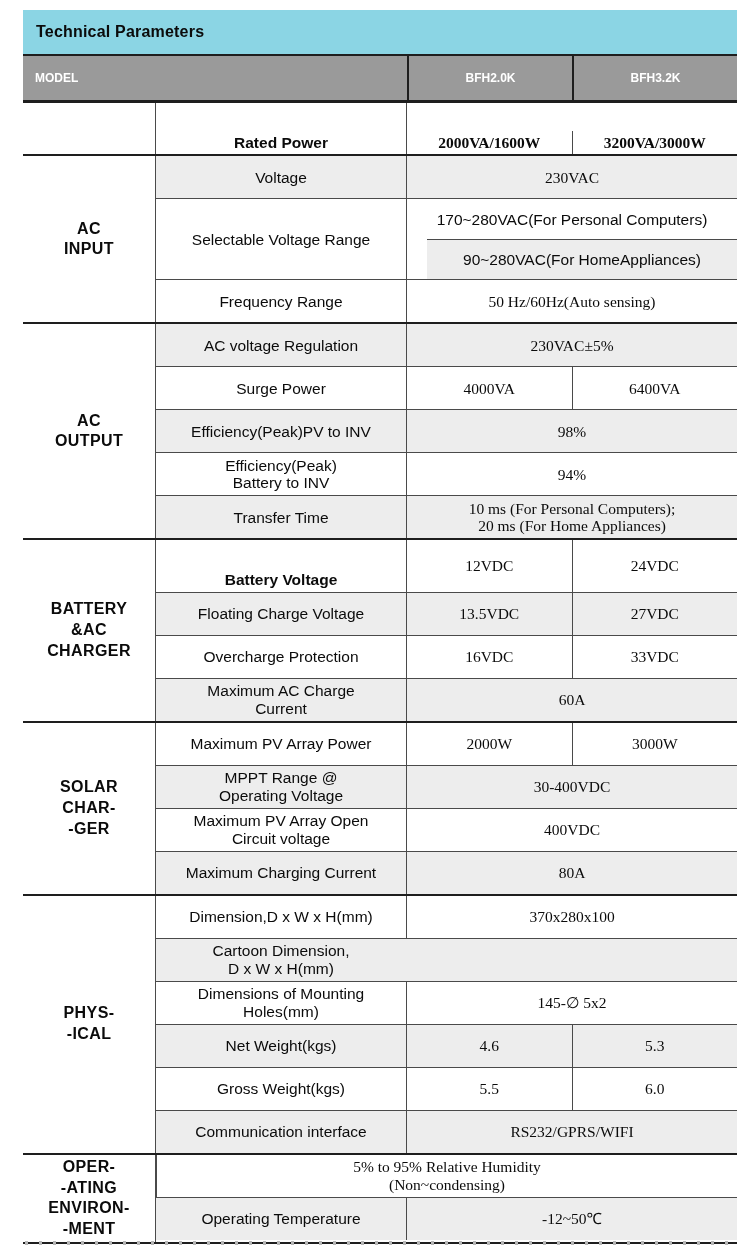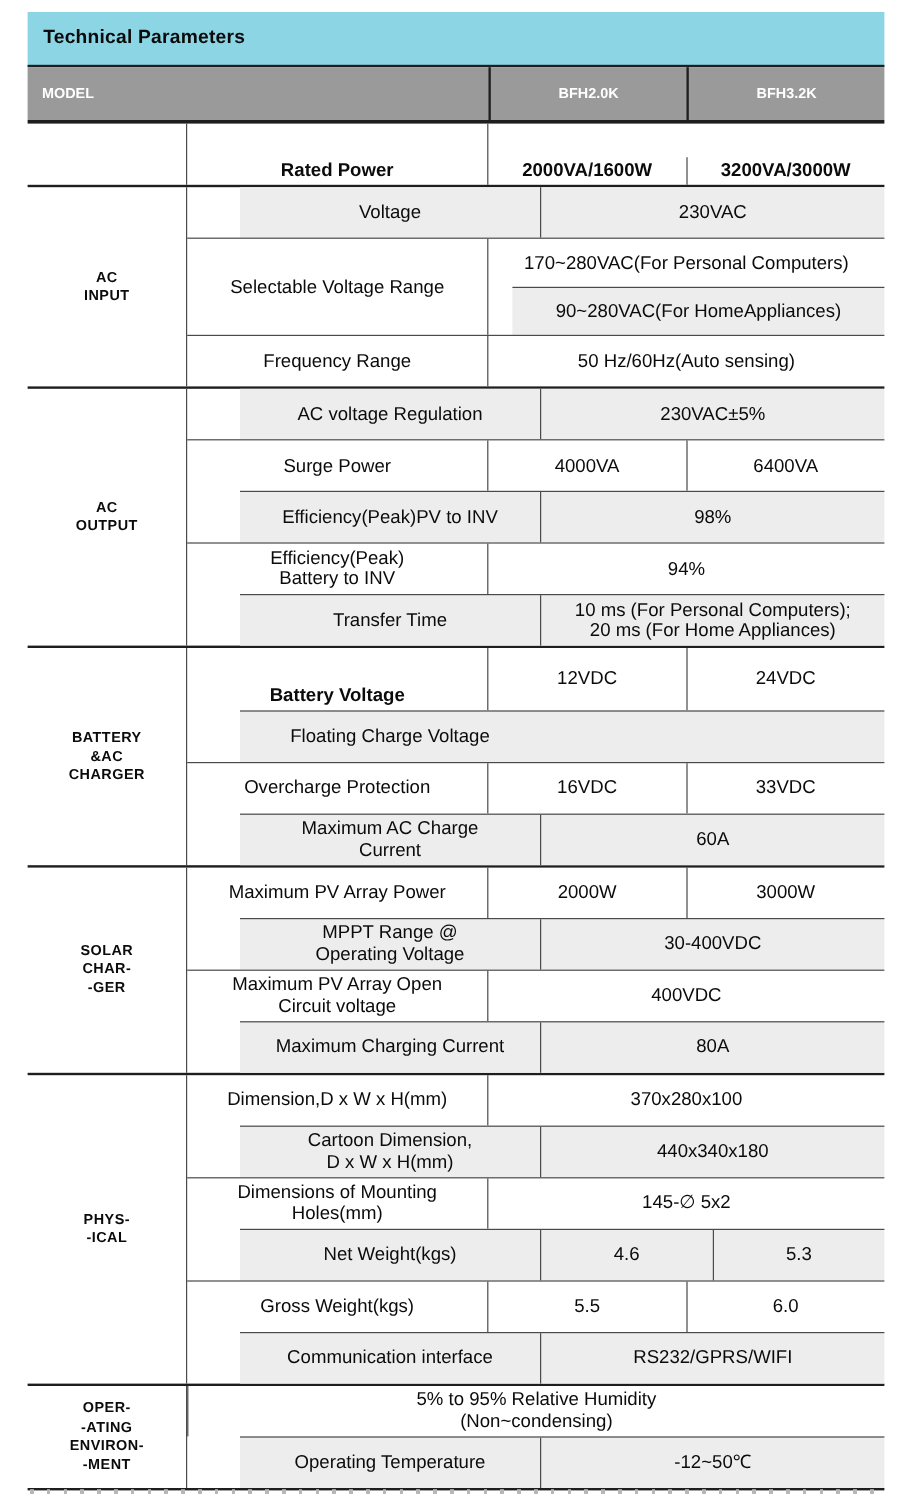--- a/index.html
+++ b/index.html
@@ -16,29 +16,29 @@
   .header-row{display:flex;height:44px;border-bottom:3px solid var(--thick);}
   .header-row>div{background:var(--hdrgray);color:#fff;font-weight:bold;font-size:12px;
                   display:flex;align-items:center;box-sizing:border-box;}
   .h-model{width:384px;padding-left:12px;}
   .h-col{width:165px;justify-content:center;border-left:2px solid var(--thick);flex:1;}
   .tbody{font-size:15.5px;border-bottom:2.5px solid var(--thick);}
   .section{display:flex;}
   .section + .section{border-top:2.5px solid var(--thick);}
   .sec-label{width:132px;min-width:132px;display:flex;align-items:center;justify-content:center;
              text-align:center;font-weight:bold;white-space:pre-line;line-height:1.3;
-             font-size:12px;letter-spacing:.4px;box-sizing:border-box;padding:2px;}
+             font-size:16px;letter-spacing:.4px;box-sizing:border-box;padding:2px;}
   .sec-rows{flex:1;border-left:1.5px solid var(--line);display:flex;flex-direction:column;}
   .row{display:flex;min-height:42px;}
   .row + .row{border-top:1px solid var(--line);}
-  .row.band{background:var(--band);margin-left:44px;}
+  .row.band{background:var(--band);}
   .p-label{width:250px;min-width:250px;display:flex;align-items:center;justify-content:center;
            text-align:center;white-space:pre-line;line-height:1.12;box-sizing:border-box;
            padding:3px 4px;}
-  .p-vals{flex:1;display:flex;border-left:1.5px solid var(--line);}
+  .p-vals{flex:1;display:flex;border-left:1.5px solid var(--line);font-family:Liberation Serif, serif;}
   .v{flex:1;display:flex;align-items:center;justify-content:center;text-align:center;
      white-space:pre-line;line-height:1.12;box-sizing:border-box;padding:3px 4px;}
   .p-vals .v + .v{border-left:1.5px solid var(--line);}
   .p-stack{flex:1;display:flex;flex-direction:column;border-left:1.5px solid var(--line);}
   .p-stack .v{min-height:40px;}
   .p-stack .v + .v{border-top:1px solid var(--line);margin-left:20px;}
   .v.band{background:var(--band);}
   .b{font-weight:bold;margin-top:28px;}
   .dotted{position:absolute;left:25px;top:1241px;width:714px;height:4px;
           background:repeating-linear-gradient(to right,#b7b7b7 0 3px,transparent 3px 14px);}
@@ -137,20 +137,24 @@
         <div class="sec-rows">
           <div class="row">
             <div class="p-label b">Battery Voltage</div>
             <div class="p-vals">
               <div class="v">12VDC</div>
               <div class="v">24VDC</div>
             </div>
           </div>
           <div class="row band">
             <div class="p-label">Floating Charge Voltage</div>
+            <div class="p-vals">
+              <div class="v">13.5VDC</div>
+              <div class="v">27VDC</div>
+            </div>
           </div>
           <div class="row">
             <div class="p-label">Overcharge Protection</div>
             <div class="p-vals">
               <div class="v">16VDC</div>
               <div class="v">33VDC</div>
             </div>
           </div>
           <div class="row band">
             <div class="p-label">Maximum AC Charge
@@ -201,23 +205,20 @@
         <div class="sec-rows">
           <div class="row">
             <div class="p-label">Dimension,D x W x H(mm)</div>
             <div class="p-vals">
               <div class="v">370x280x100</div>
             </div>
           </div>
           <div class="row band">
             <div class="p-label">Cartoon Dimension,
 D x W x H(mm)</div>
-            <div class="p-vals">
-              <div class="v">440x340x180</div>
-            </div>
           </div>
           <div class="row">
             <div class="p-label">Dimensions of Mounting
 Holes(mm)</div>
             <div class="p-vals">
               <div class="v">145-∅ 5x2</div>
             </div>
           </div>
           <div class="row band">
             <div class="p-label">Net Weight(kgs)</div>

